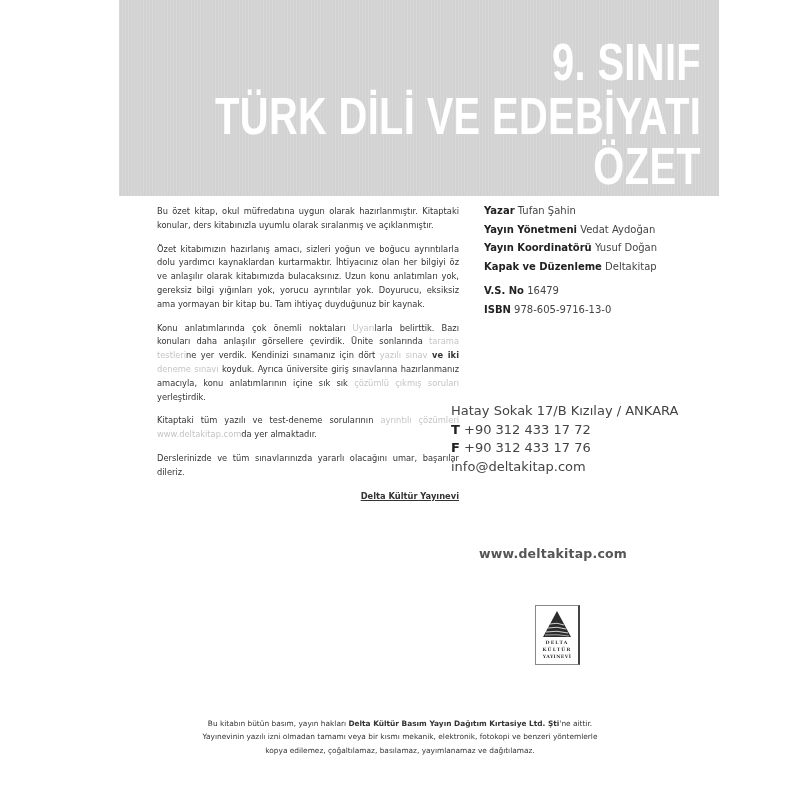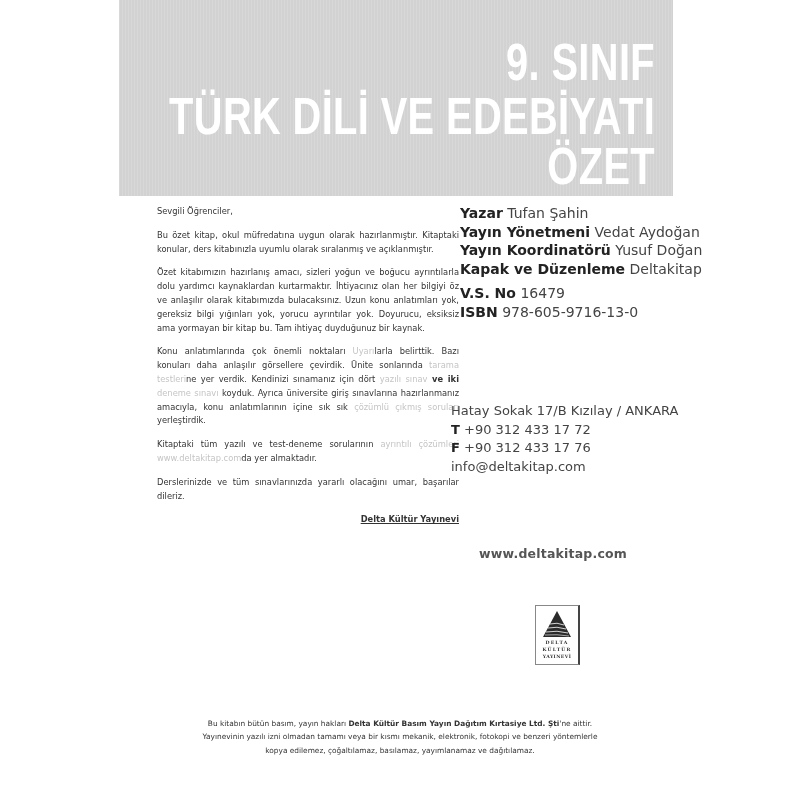--- a/index.html
+++ b/index.html
@@ -1,21 +1,21 @@
 <!DOCTYPE html>
 <html><head>
 <meta charset="utf-8">
 <style>
   html, body { margin: 0; padding: 0; }
   body {
     width: 800px; height: 800px; background: #ffffff; position: relative; overflow: hidden;
     font-family: "DejaVu Sans", sans-serif; color: #2a2a2a;
   }
   .banner {
-    position: absolute; left: 119px; top: 0; width: 554px; height: 196px;
+    position: absolute; left: 119px; top: 0; width: 600px; height: 196px;
     background: #d6d6d6;
     background-image: repeating-linear-gradient(90deg, rgba(255,255,255,0.06) 0 1px, rgba(0,0,0,0.02) 1px 3px);
   }
   .title {
     position: absolute; right: 18px; text-align: right; color: #ffffff;
     font-family: "Liberation Sans", sans-serif; font-weight: bold;
     transform: scaleX(0.78); transform-origin: right center;
     letter-spacing: 0.5px; white-space: nowrap; line-height: 1;
   }
   .t1 { top: 37px; font-size: 51px; }
@@ -25,22 +25,22 @@
   .letter {
     position: absolute; left: 157px; top: 205px; width: 302px;
     font-size: 8.3px; line-height: 13.8px; color: #333;
   }
   .letter p { margin: 0 0 10px 0; text-align: justify; }
   .faint { color: #c4c4c4; }
   .b { font-weight: bold; }
   .sig { text-align: right !important; font-weight: bold; margin-top: 6px !important; text-decoration: underline; }
 
   .info {
-    position: absolute; left: 460px; top: 205px; width: 210px;
-    font-size: 14px; color: #444;
+    position: absolute; left: 484px; top: 205px; width: 210px;
+    font-size: 10px; color: #444;
   }
   .info .row { height: 18.5px; white-space: nowrap; }
   .info .k { font-weight: bold; color: #222; }
   .info .gap { height: 6px; }
   .contact { position: absolute; left: 451px; top: 403px; font-size: 13px; color: #444; }
   .contact .row { height: 18.5px; white-space: nowrap; }
   .contact .k { font-weight: bold; color: #222; }
 
   .website {
     position: absolute; left: 479px; top: 546px; font-size: 12.5px; font-weight: bold;
@@ -64,21 +64,20 @@
 </head>
 <body>
 
 <div class="banner">
   <div class="title t1">9. SINIF</div>
   <div class="title t2">TÜRK DİLİ VE EDEBİYATI</div>
   <div class="title t3">ÖZET</div>
 </div>
 
 <div class="letter">
-  <p>Sevgili Öğrenciler,</p>
   <p>Bu özet kitap, okul müfredatına uygun olarak hazırlanmıştır. Kitaptaki konular, ders kitabınızla uyumlu olarak sıralanmış ve açıklanmıştır.</p>
   <p>Özet kitabımızın hazırlanış amacı, sizleri yoğun ve boğucu ayrıntılarla dolu yardımcı kaynaklardan kurtarmaktır. İhtiyacınız olan her bilgiyi öz ve anlaşılır olarak kitabımızda bulacaksınız. Uzun konu anlatımları yok, gereksiz bilgi yığınları yok, yorucu ayrıntılar yok. Doyurucu, eksiksiz ama yormayan bir kitap bu. Tam ihtiyaç duyduğunuz bir kaynak.</p>
   <p><span>Konu anlatımlarında çok önemli noktaları </span><span class="faint">Uyarı</span><span>larla belirttik. Bazı konuları daha anlaşılır görsellere çevirdik. Ünite sonlarında </span><span class="faint">tarama testleri</span><span>ne yer verdik. Kendinizi sınamanız için dört </span><span class="faint">yazılı sınav</span><span class="b"> ve iki </span><span class="faint">deneme sınavı</span><span> koyduk. Ayrıca üniversite giriş sınavlarına hazırlanmanız amacıyla, konu anlatımlarının içine sık sık </span><span class="faint">çözümlü çıkmış soruları</span><span> yerleştirdik.</span></p>
   <p><span>Kitaptaki tüm yazılı ve test-deneme sorularının </span><span class="faint">ayrıntılı çözümleri www.deltakitap.com</span><span>da yer almaktadır.</span></p>
   <p>Derslerinizde ve tüm sınavlarınızda yararlı olacağını umar, başarılar dileriz.</p>
   <p class="sig">Delta Kültür Yayınevi</p>
 </div>
 
 <div class="info">
   <div class="row"><span class="k">Yazar</span> <span>Tufan Şahin</span></div>

